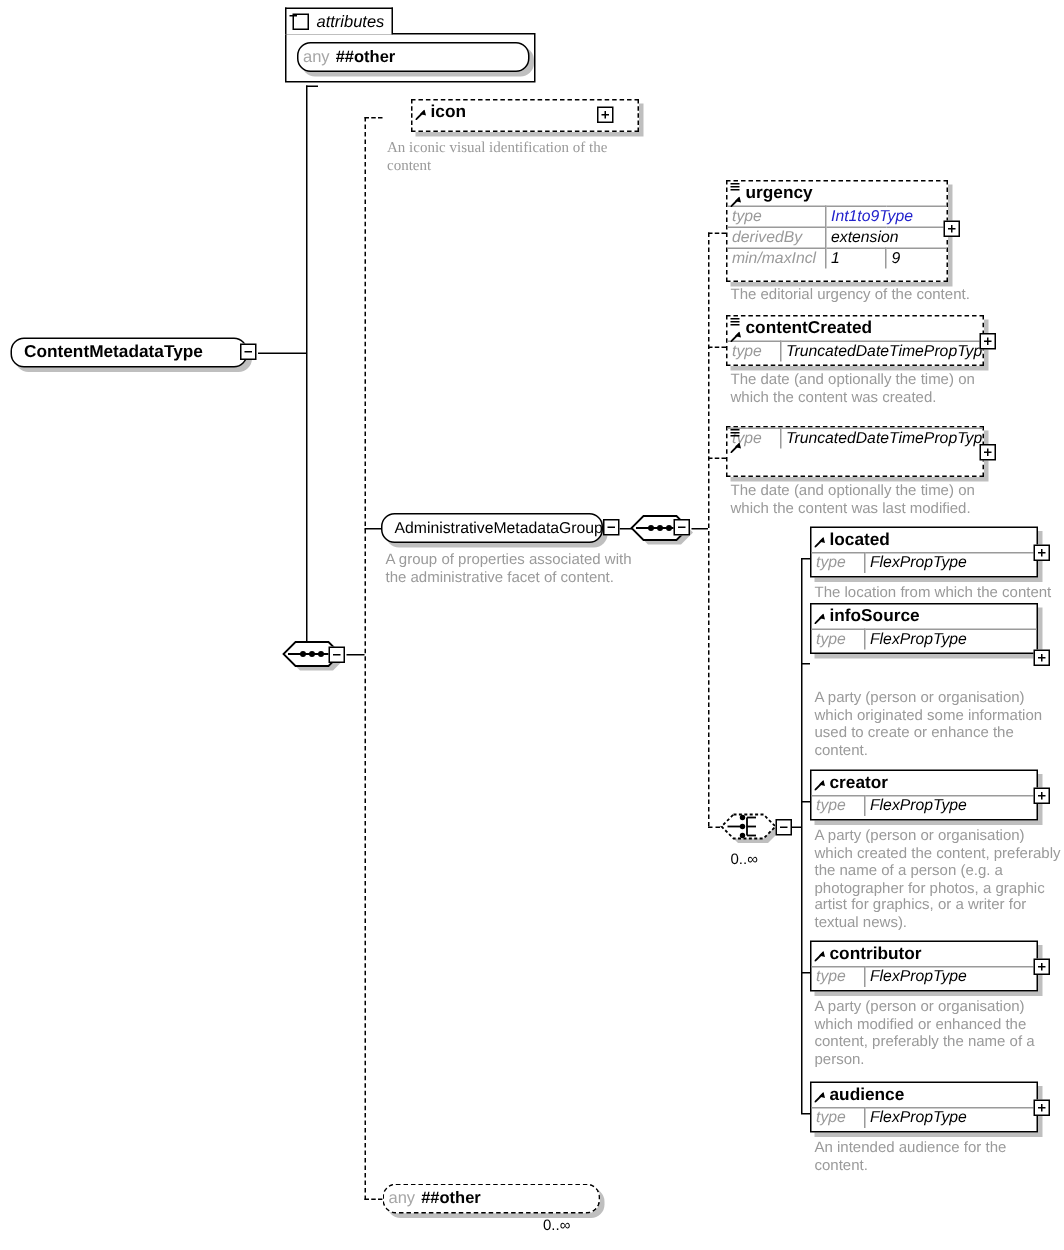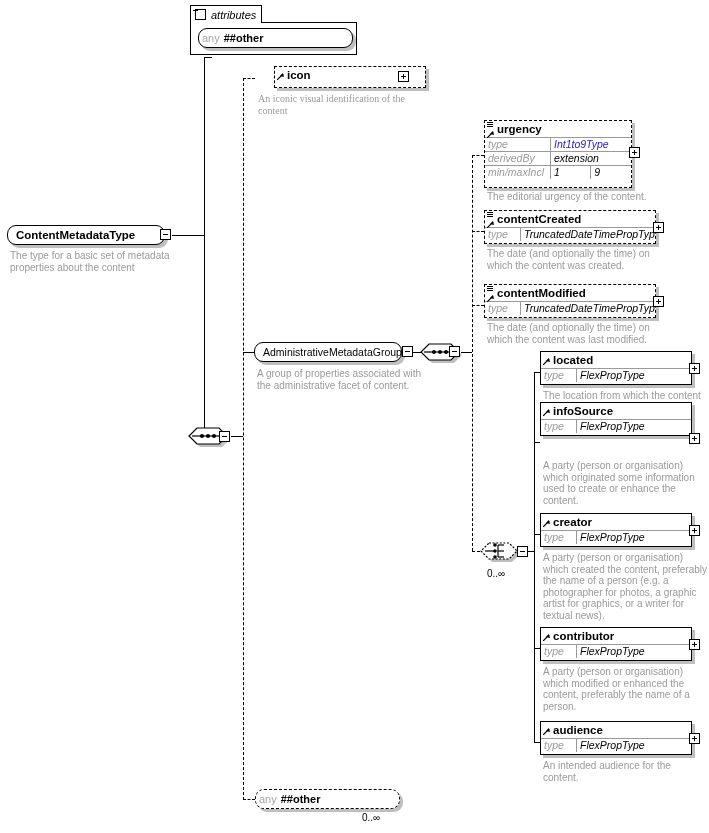--- a/index.html
+++ b/index.html
@@ -227,21 +227,20 @@
   <div class="line-solid-h" style="left:534px; top:372px; width:6px;"></div>
   <div class="line-solid-h" style="left:534px; top:442px; width:6px;"></div>
   <div class="line-solid-h" style="left:534px; top:534px; width:6px;"></div>
   <div class="line-solid-h" style="left:534px; top:648px; width:6px;"></div>
   <div class="line-solid-h" style="left:534px; top:742px; width:6px;"></div>
 
   <div class="type-node shadow" style="left:7px; top:225px; width:158px; height:20px;">
     <span>ContentMetadataType</span>
   </div>
   <div class="expander" style="left:160px; top:229px;"></div>
-  <div class="ann" style="left:10px; top:250px; width:175px;">The type for a  basic set of metadata properties about the content</div>
 
   <div class="attr-tab" style="left:190px; top:5px; width:72px; height:18px;">
     <span class="expander"></span>
     <span>attributes</span>
   </div>
   <div class="attr-box" style="left:190px; top:22px; width:167px; height:33px;"></div>
   <div class="any-el shadow" style="left:198px; top:28px; width:155px; height:20px;">
     <span class="kw">any</span>
     <span class="ns">##other</span>
   </div>
@@ -355,21 +354,20 @@
         <td class="val">TruncatedDateTimePropType</td>
       </tr>
     </tbody>
       </table>
   </div>
   <div class="expander plus" style="left:653px; top:222px;"></div>
   <div class="ann" style="left:487px; top:248px; width:185px;">The date (and optionally the time) on
 which the content was created.</div>
 
   <div class="el-box optional shadow" style="left:484px; top:284px; width:172px; height:34px;">
-    <div class="el-title">contentModified</div>
     <div class="el-bars">
         <i></i>
         <i></i>
         <i></i>
       </div>
     <svg class="el-arrow" viewBox="0 0 7 7" style="top:10px;">
       <path d="M0,7 L6,1" stroke="#000" stroke-width="1.2" fill="none"></path>
       <path d="M6,0 L7,4 L3,3 Z" fill="#000"></path>
     </svg>
     <table class="el-table">

